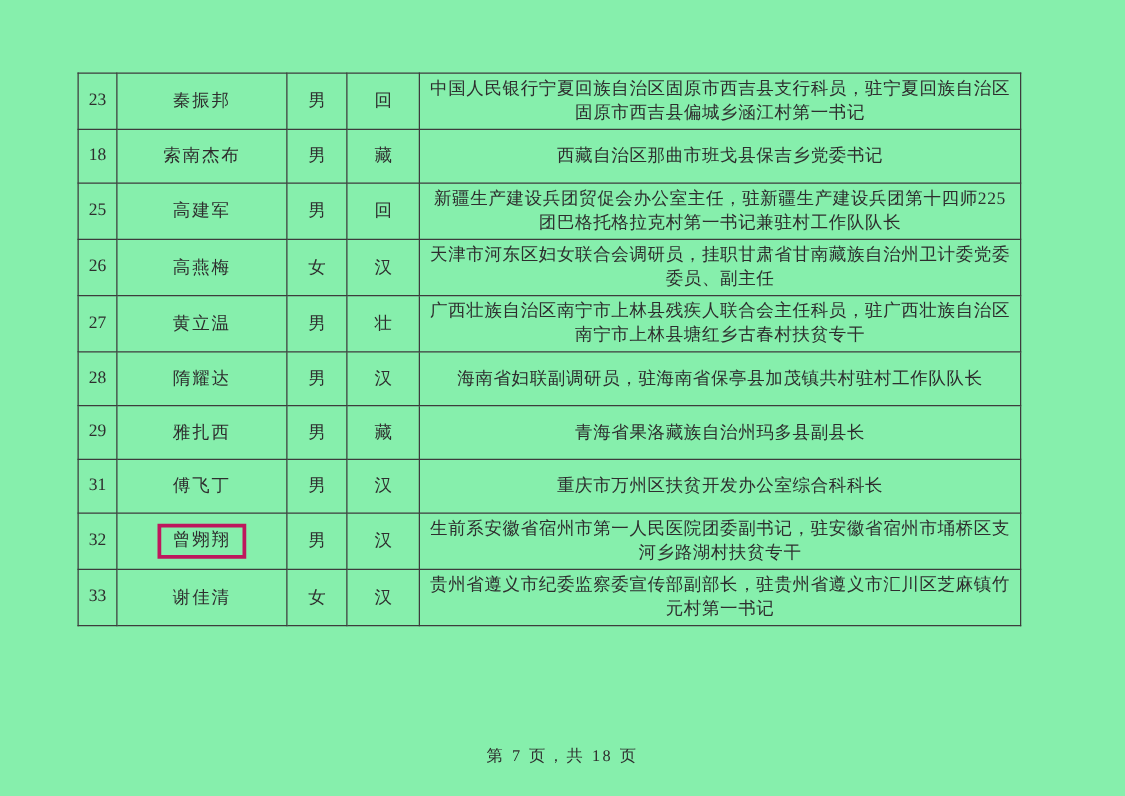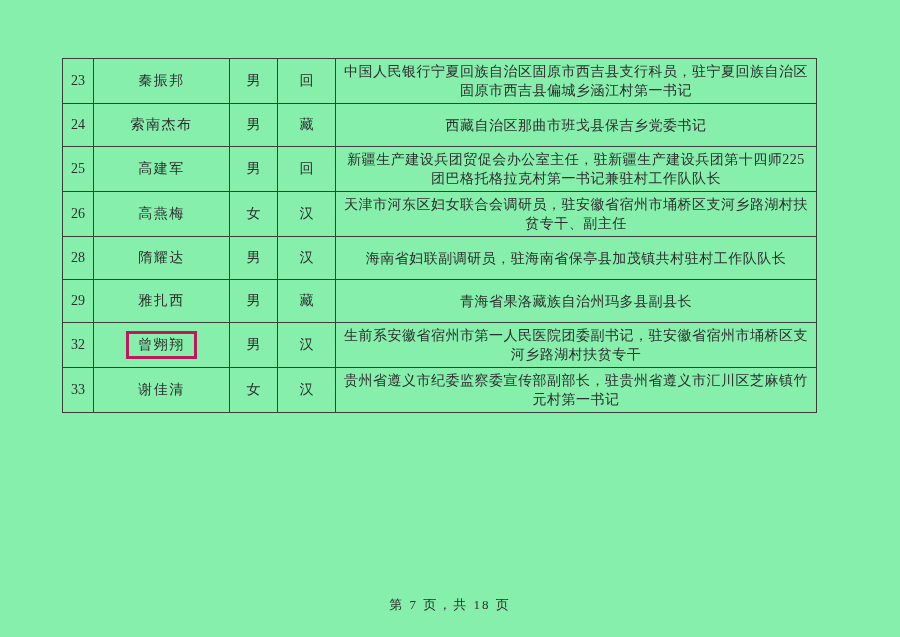--- a/index.html
+++ b/index.html
@@ -58,53 +58,67 @@
   <table class="roster">
     <tbody id="roster-body">
         <tr>
           <td class="c-no">23</td>
           <td class="c-name">秦振邦</td>
           <td class="c-gender">男</td>
           <td class="c-ethnic">回</td>
           <td class="c-desc">中国人民银行宁夏回族自治区固原市西吉县支行科员，驻宁夏回族自治区固原市西吉县偏城乡涵江村第一书记</td>
         </tr>
         <tr>
-          <td class="c-no">24</td>
+          <td class="c-no">18</td>
           <td class="c-name">索南杰布</td>
           <td class="c-gender">男</td>
           <td class="c-ethnic">藏</td>
           <td class="c-desc">西藏自治区那曲市班戈县保吉乡党委书记</td>
         </tr>
         <tr>
           <td class="c-no">25</td>
           <td class="c-name">高建军</td>
           <td class="c-gender">男</td>
           <td class="c-ethnic">回</td>
           <td class="c-desc">新疆生产建设兵团贸促会办公室主任，驻新疆生产建设兵团第十四师225团巴格托格拉克村第一书记兼驻村工作队队长</td>
         </tr>
         <tr>
           <td class="c-no">26</td>
           <td class="c-name">高燕梅</td>
           <td class="c-gender">女</td>
           <td class="c-ethnic">汉</td>
-          <td class="c-desc">天津市河东区妇女联合会调研员，驻安徽省宿州市埇桥区支河乡路湖村扶贫专干、副主任</td>
+          <td class="c-desc">天津市河东区妇女联合会调研员，挂职甘肃省甘南藏族自治州卫计委党委委员、副主任</td>
+        </tr>
+        <tr>
+          <td class="c-no">27</td>
+          <td class="c-name">黄立温</td>
+          <td class="c-gender">男</td>
+          <td class="c-ethnic">壮</td>
+          <td class="c-desc">广西壮族自治区南宁市上林县残疾人联合会主任科员，驻广西壮族自治区南宁市上林县塘红乡古春村扶贫专干</td>
         </tr>
         <tr>
           <td class="c-no">28</td>
           <td class="c-name">隋耀达</td>
           <td class="c-gender">男</td>
           <td class="c-ethnic">汉</td>
           <td class="c-desc">海南省妇联副调研员，驻海南省保亭县加茂镇共村驻村工作队队长</td>
         </tr>
         <tr>
           <td class="c-no">29</td>
           <td class="c-name">雅扎西</td>
           <td class="c-gender">男</td>
           <td class="c-ethnic">藏</td>
           <td class="c-desc">青海省果洛藏族自治州玛多县副县长</td>
+        </tr>
+        <tr>
+          <td class="c-no">31</td>
+          <td class="c-name">傅飞丁</td>
+          <td class="c-gender">男</td>
+          <td class="c-ethnic">汉</td>
+          <td class="c-desc">重庆市万州区扶贫开发办公室综合科科长</td>
         </tr>
         <tr>
           <td class="c-no">32</td>
           <td class="c-name"><span class="deceased-box">曾翙翔</span></td>
           <td class="c-gender">男</td>
           <td class="c-ethnic">汉</td>
           <td class="c-desc">生前系安徽省宿州市第一人民医院团委副书记，驻安徽省宿州市埇桥区支河乡路湖村扶贫专干</td>
         </tr>
         <tr>
           <td class="c-no">33</td>

